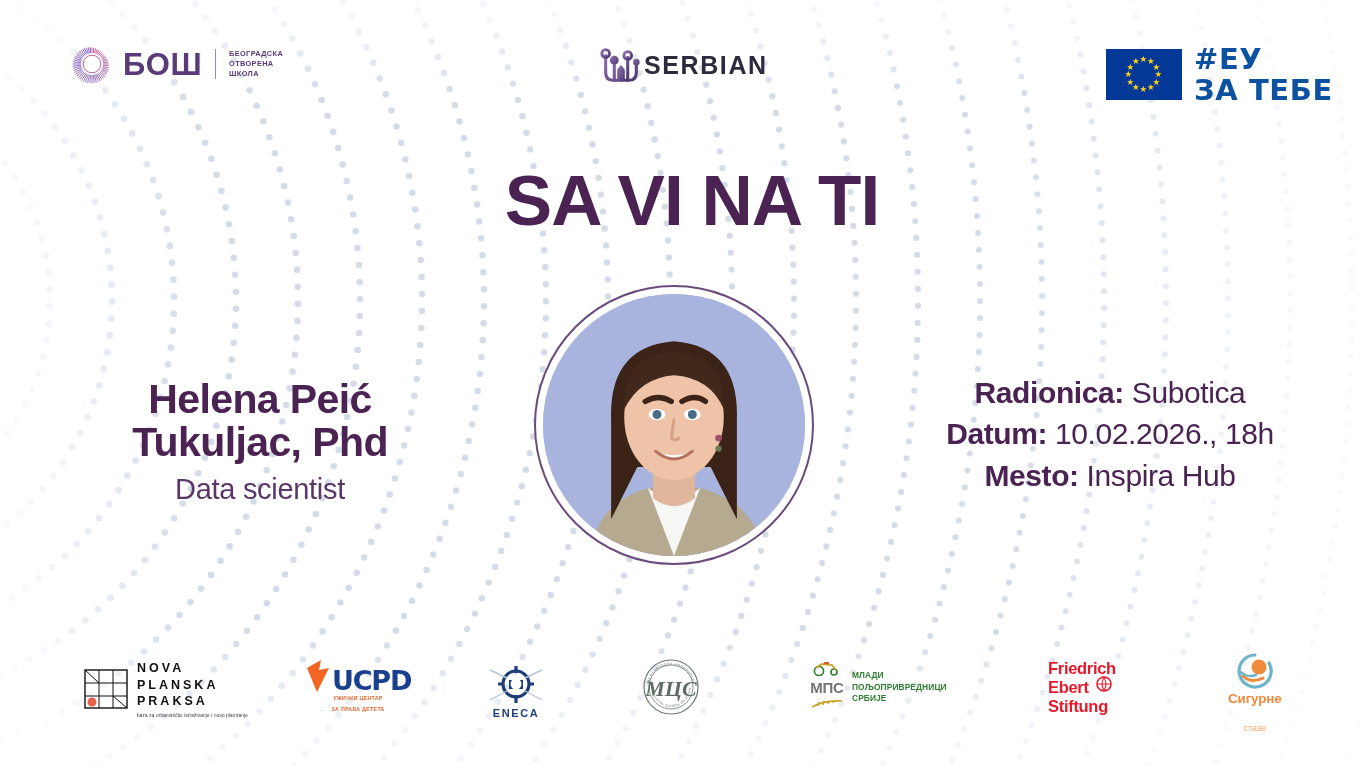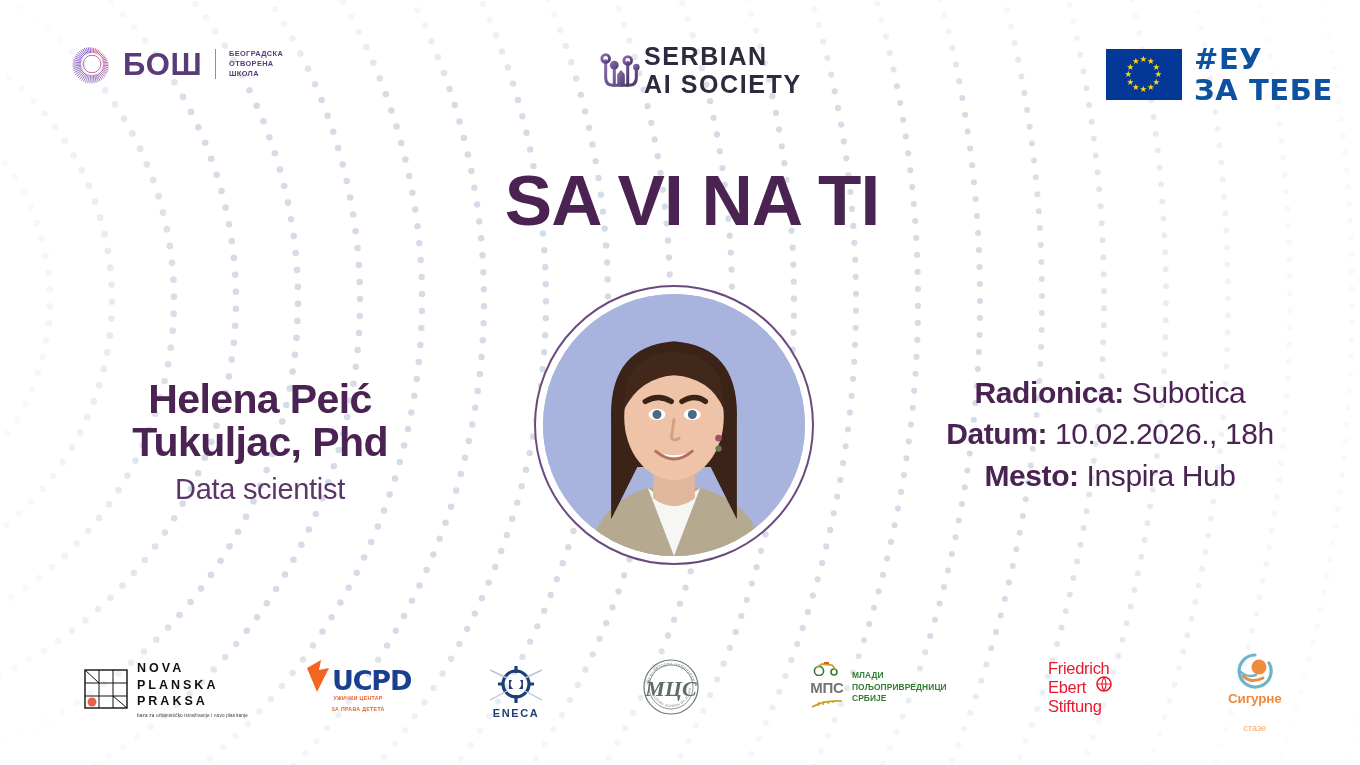--- a/index.html
+++ b/index.html
@@ -163,21 +163,21 @@
   .eneca { left: 487px; top: 16px; flex-direction: column; align-items: center; }
   .eneca-word { font-size: 11px; font-weight: 800; color: #1e3e77; letter-spacing: 1.6px; margin-top: 1px; }
   
   .milsch { left: 640px; top: 8px; }
   
   .mps { left: 810px; top: 14px; gap: 8px; }
   .mps-word { font-size: 15px; font-weight: 800; color: #737373; letter-spacing: -.2px; line-height: 1; }
   .mps-text { font-size: 8.4px; font-weight: 700; color: #2f7d32; line-height: 1.42; letter-spacing: .1px; }
   
   .fes { left: 1048px; top: 11px; }
-  .fes-word { font-size: 16.5px; font-weight: 400; color: #e8192c; line-height: 1.14; letter-spacing: -.3px; }
+  .fes-word { font-size: 16.5px; font-weight: 700; color: #e8192c; line-height: 1.14; letter-spacing: -.3px; }
   
   .sstaze { left: 1228px; top: 4px; flex-direction: column; align-items: center; }
   .sstaze-word { font-size: 13.5px; font-weight: 800; color: #f08a3c; line-height: 1; letter-spacing: -.2px; }
   .sstaze-sub { font-size: 9px; font-weight: 400; color: #f0a868; line-height: 1; margin-top: 18px; }
 </style>
 </head>
 <body>
 
 <div id="poster">
 
@@ -1281,21 +1281,20 @@
         <path d="M8 14 L8 32 Q8 40 16 40 L32 40 Q40 40 40 32 L40 22" stroke="url(#sasg)" stroke-width="3.2" fill="none" stroke-linecap="round"></path>
         <path d="M17 20 L17 40 M24 26 L24 40 M31 16 L31 40" stroke="url(#sasg)" stroke-width="3.2" fill="none" stroke-linecap="round"></path>
         <rect x="20" y="26" width="8" height="15" rx="4" fill="url(#sasg)"></rect>
         <circle cx="8" cy="12" r="4" fill="none" stroke="url(#sasg)" stroke-width="3"></circle>
         <circle cx="17" cy="19" r="4.6" fill="url(#sasg)"></circle>
         <circle cx="31" cy="14" r="4" fill="none" stroke="url(#sasg)" stroke-width="3"></circle>
         <circle cx="40" cy="21" r="3.4" fill="url(#sasg)"></circle>
       </svg>
       <div>
         <div class="sas-word">SERBIAN</div>
-        <div class="sas-word">AI SOCIETY</div>
       </div>
     </div>
 
     <div class="logo-eu">
       <div class="eu-flag">
           <span class="eu-star" style="left: 33.5px; top: 6px;">★</span>
           <span class="eu-star" style="left: 41px; top: 8.00962px;">★</span>
           <span class="eu-star" style="left: 46.4904px; top: 13.5px;">★</span>
           <span class="eu-star" style="left: 48.5px; top: 21px;">★</span>
           <span class="eu-star" style="left: 46.4904px; top: 28.5px;">★</span>

